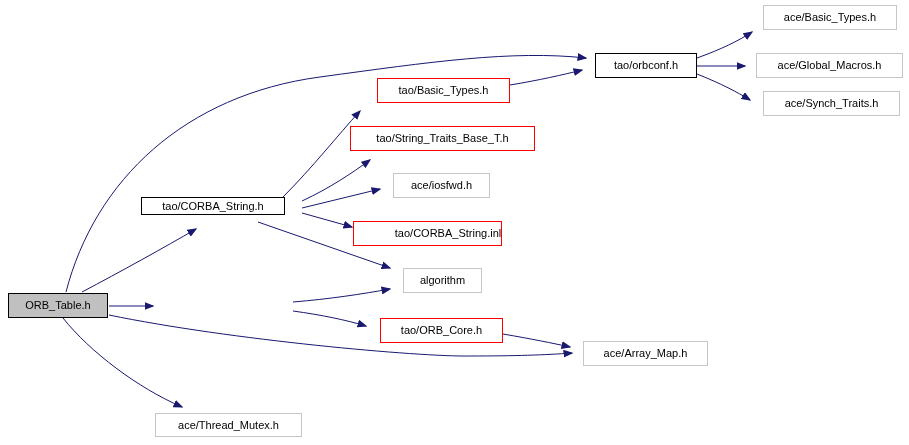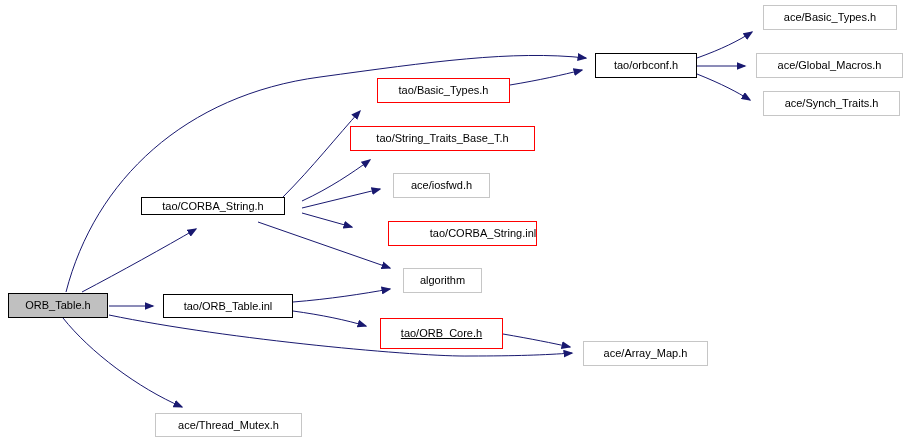--- a/index.html
+++ b/index.html
@@ -88,35 +88,34 @@
 
     <path d="M 697 66 L 745 66" marker-end="url(#arrow)"></path>
 
     <path d="M 697 74 C 722 84 737 92 750 100" marker-end="url(#arrow)"></path>
   </svg>
 
   <div class="node root" style="left:8px;   top:293px; width:100px; height:25px;">ORB_Table.h</div>
 
   <div class="node black" style="left:141px; top:197px; width:144px; height:18px;">tao/CORBA_String.h</div>
 
-  <div class="node black" style="left:163px; top:294px; width:130px; height:24px;">tao/ORB_Table.inl</div>
 
   <div class="node gray" style="left:155px; top:413px; width:147px; height:24px;">ace/Thread_Mutex.h</div>
 
   <div class="node red" style="left:377px; top:78px;  width:133px; height:25px;">tao/Basic_Types.h</div>
 
   <div class="node red" style="left:350px; top:126px; width:185px; height:25px;">tao/String_Traits_Base_T.h</div>
 
   <div class="node gray" style="left:393px; top:173px; width:97px;  height:25px;">ace/iosfwd.h</div>
 
-  <div class="node red" style="left:388px; top:221px; width:149px; height:25px;padding-left:41px;">tao/CORBA_String.inl</div>
+  <div class="node red" style="left:353px; top:221px; width:149px; height:25px;padding-left:41px;">tao/CORBA_String.inl</div>
 
   <div class="node gray" style="left:403px; top:268px; width:79px;  height:25px;">algorithm</div>
 
-  <div class="node red" style="left:380px; top:318px; width:123px; height:31px;text-decoration:underline;">tao/ORB_Core.h</div>
+  <div class="node red" style="left:380px; top:318px; width:123px; height:25px;">tao/ORB_Core.h</div>
 
   <div class="node gray" style="left:583px; top:341px; width:125px; height:25px;">ace/Array_Map.h</div>
 
   <div class="node black" style="left:595px; top:53px;  width:102px; height:25px;">tao/orbconf.h</div>
 
   <div class="node gray" style="left:763px; top:5px;   width:134px; height:25px;">ace/Basic_Types.h</div>
 
   <div class="node gray" style="left:756px; top:53px;  width:147px; height:25px;">ace/Global_Macros.h</div>
 
   <div class="node gray" style="left:763px; top:91px; width:137px; height:25px;">ace/Synch_Traits.h</div>

